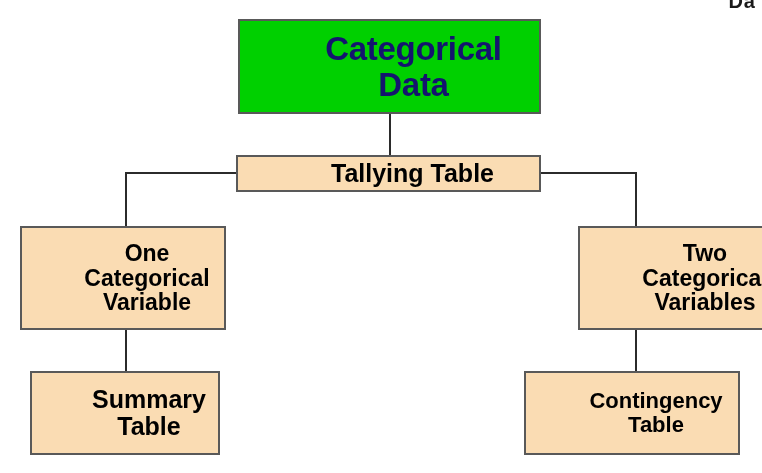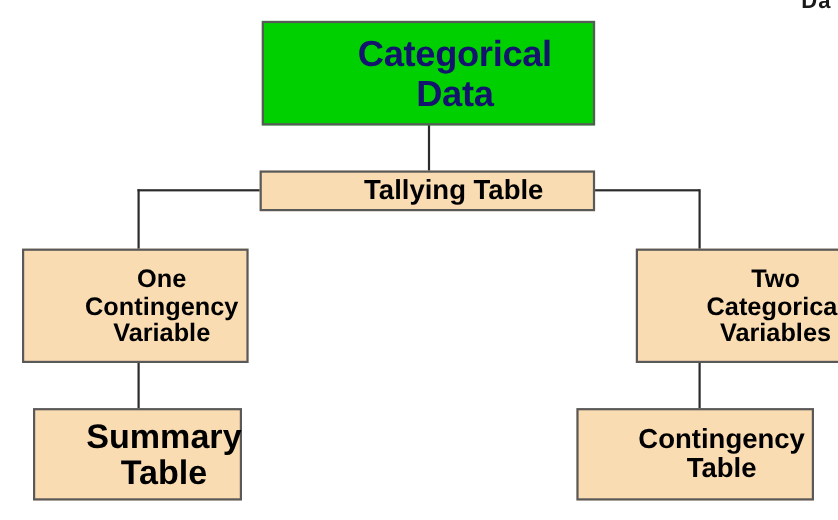--- a/index.html
+++ b/index.html
@@ -41,22 +41,22 @@
   }
   .node-peach {
     background: #fadcb3;
     color: #000000;
   }
 
   #node-root      { left: 238px; top: 19px;  width: 303px; height: 95px;  }
   #node-tally     { left: 236px; top: 155px; width: 305px; height: 37px;  font-size: 25px; }
   #node-one-cat   { left: 20px;  top: 226px; width: 206px; height: 104px; font-size: 23px; }
   #node-two-cat   { left: 548px; top: 226px; width: 206px; height: 104px; font-size: 23px; margin-left: 30px; }
-  #node-summary   { left: 30px;  top: 371px; width: 190px; height: 84px;  font-size: 31px; }
-  #node-contingency { left: 524px; top: 371px; width: 216px; height: 84px; font-size: 25px; }
+  #node-summary   { left: 30px;  top: 371px; width: 190px; height: 84px;  font-size: 25px; }
+  #node-contingency { left: 524px; top: 371px; width: 216px; height: 84px; font-size: 22px; }
 
   
   .conn {
     position: absolute;
     background: #2b2b2b;
     z-index: 1;
   }
   .conn-v { width: 2px; }
   .conn-h { height: 2px; }
 
@@ -102,21 +102,21 @@
 
   <div class="conn conn-v" id="conn-one-summary"></div>
   <div class="conn conn-v" id="conn-two-contingency"></div>
 
   <div class="node node-root" id="node-root">Categorical
 Data</div>
 
   <div class="node node-peach" id="node-tally">Tallying Table</div>
 
   <div class="node node-peach" id="node-one-cat">One
-Contingency
+Categorical
 Variable</div>
 
   <div class="node node-peach" id="node-two-cat">Two
 Categorical
 Variables</div>
 
   <div class="node node-peach" id="node-summary">Summary
 Table</div>
 
   <div class="node node-peach" id="node-contingency">Contingency

